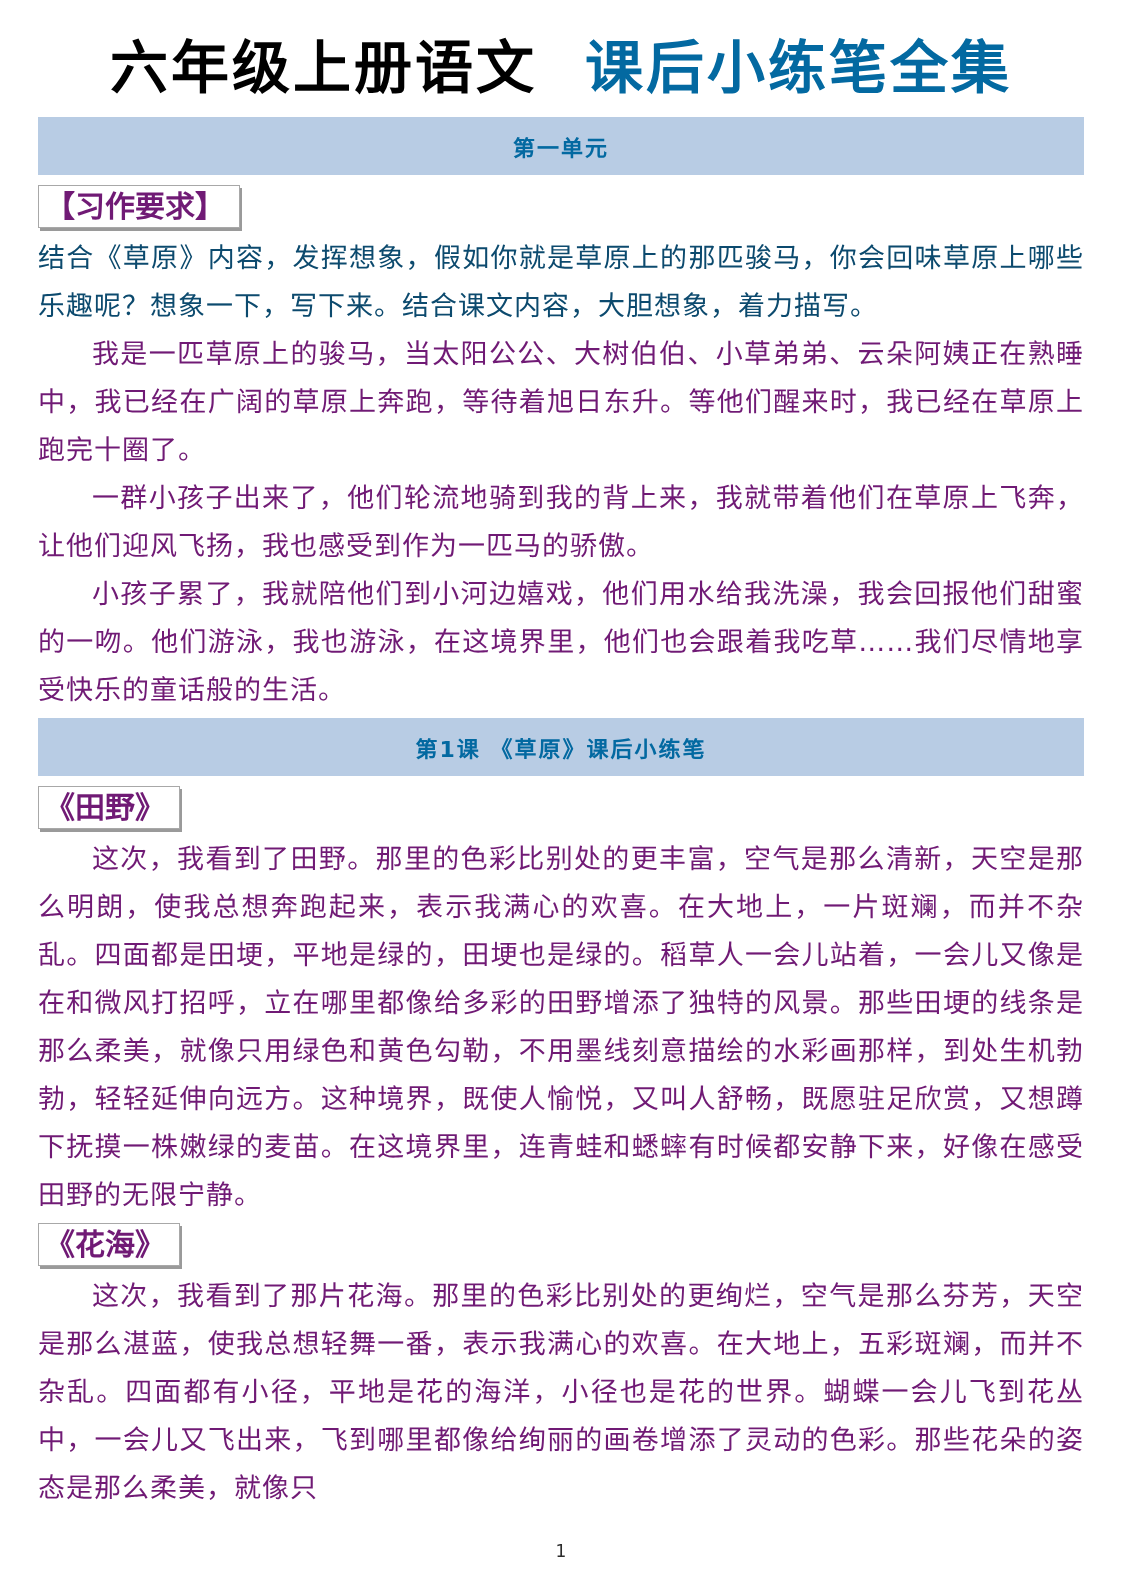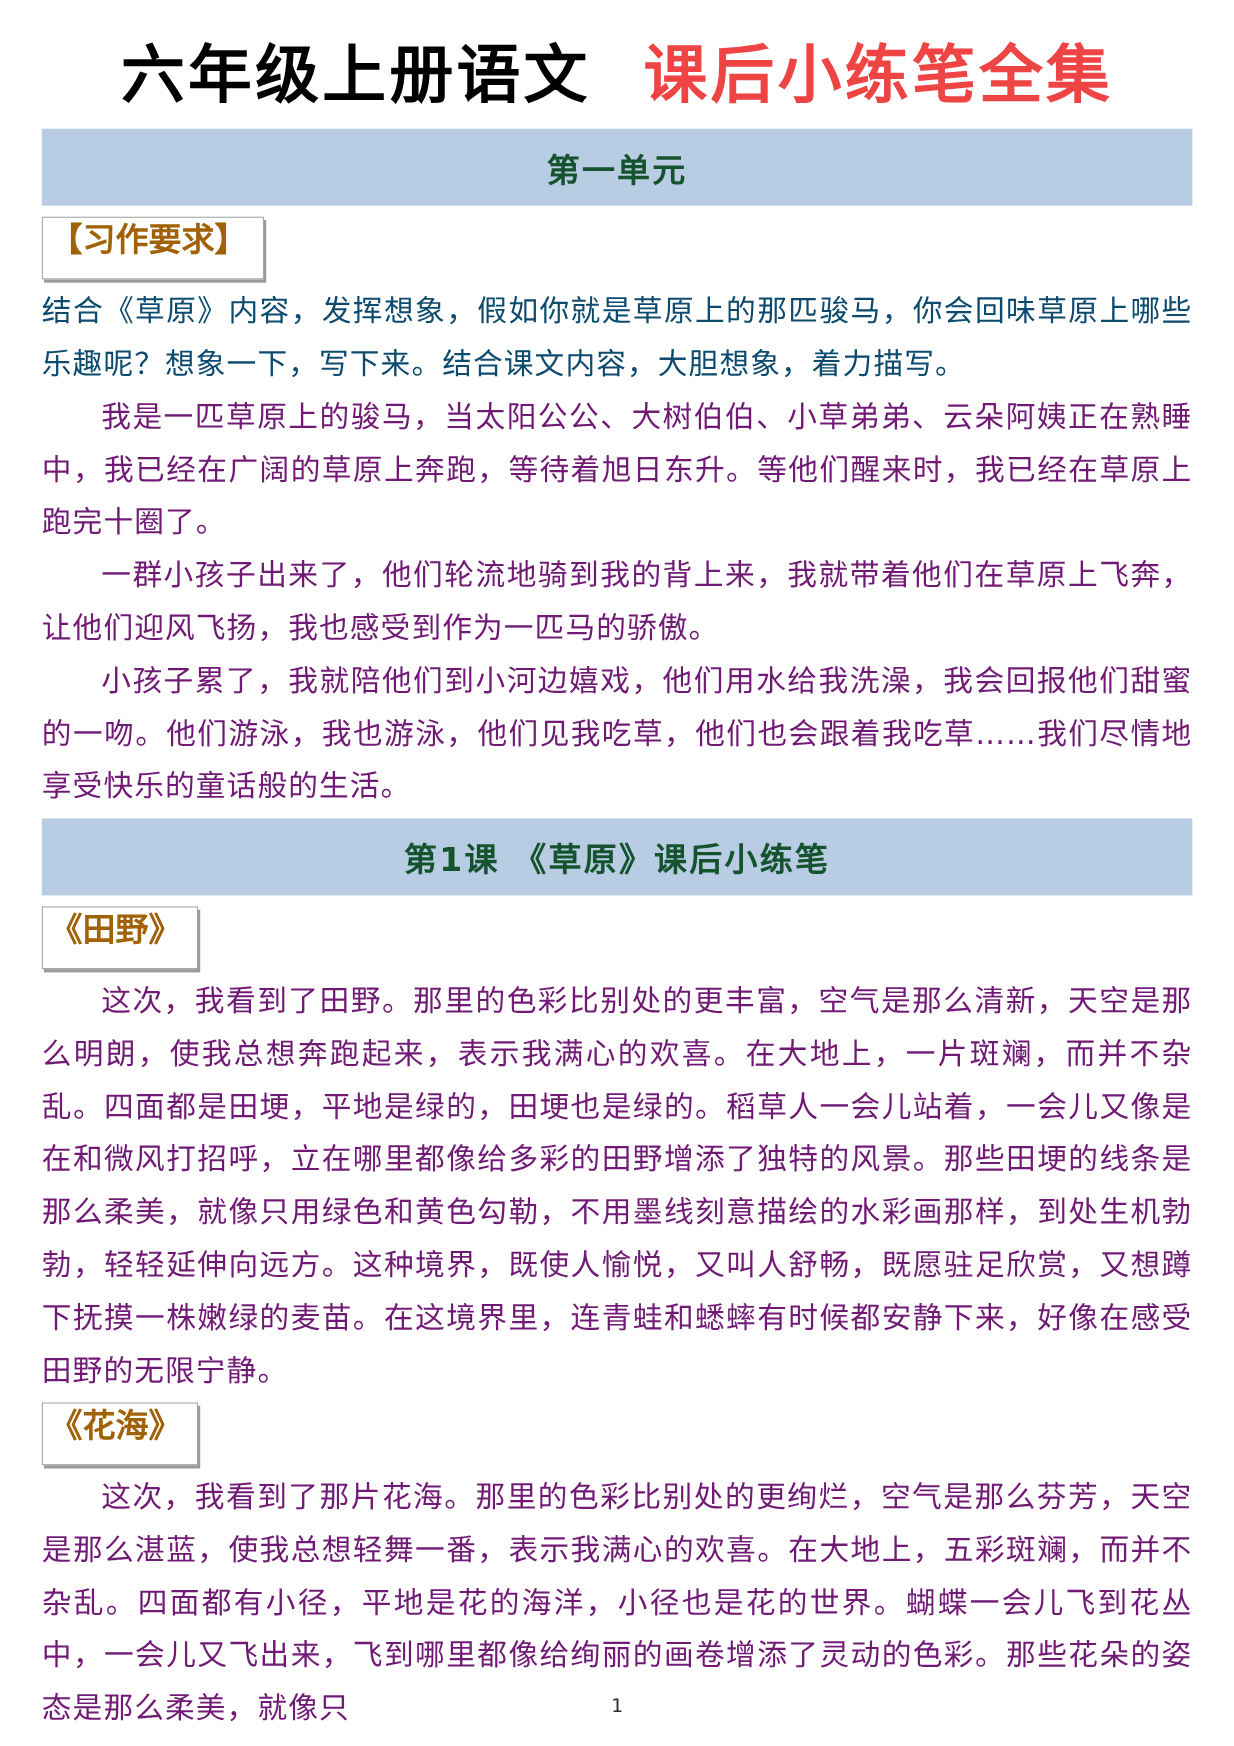--- a/index.html
+++ b/index.html
@@ -21,41 +21,41 @@
   .doc-title {
     margin: 6px 0 12px 0;
     text-align: center;
     font-size: 58px;
     line-height: 1.25;
     font-weight: bold;
     letter-spacing: 3px;
     color: #000000;
     white-space: nowrap;
   }
-  .doc-title .t-blue { color: #ef4444; margin-left: 48px; }
+  .doc-title .t-blue { color: #0369a1; margin-left: 48px; }
   .banner {
     background: #b8cce4;
     text-align: center;
-    font-size: 30px;
+    font-size: 22px;
     font-weight: bold;
-    color: #14532d;
+    color: #0369a1;
     padding: 13px 0 13px 0;
     margin: 4px 0 6px 0;
     letter-spacing: 2px;
   }
   .label-box {
     display: inline-block;
     border: 1px solid #a8a8a8;
     box-shadow: 2px 3px 0 #9a9a9a;
     background: #ffffff;
-    padding: 3px 14px 16px 6px;
+    padding: 3px 14px 2px 6px;
     margin: 4px 0 6px 0;
     font-size: 30px;
     font-weight: bold;
-    color: #a16207;
+    color: #701a75;
     line-height: 1.2;
   }
   p.body-text {
     margin: 0;
     font-size: 27px;
     line-height: 48px;
     color: #701a75;
     text-align: justify;
     letter-spacing: 1px;
   }
@@ -82,21 +82,21 @@
 
   <div>
     <span class="label-box">【习作要求】</span>
   </div>
 
   <p class="body-text red-text">结合《草原》内容，发挥想象，假如你就是草原上的那匹骏马，你会回味草原上哪些乐趣呢？想象一下，写下来。结合课文内容，大胆想象，着力描写。</p>
 
 
   <p class="body-text indent">我是一匹草原上的骏马，当太阳公公、大树伯伯、小草弟弟、云朵阿姨正在熟睡中，我已经在广阔的草原上奔跑，等待着旭日东升。等他们醒来时，我已经在草原上跑完十圈了。</p>
   <p class="body-text indent">一群小孩子出来了，他们轮流地骑到我的背上来，我就带着他们在草原上飞奔，让他们迎风飞扬，我也感受到作为一匹马的骄傲。</p>
-  <p class="body-text indent">小孩子累了，我就陪他们到小河边嬉戏，他们用水给我洗澡，我会回报他们甜蜜的一吻。他们游泳，我也游泳，他们见我吃草，他们也会跟着我吃草……我们尽情地享受快乐的童话般的生活。</p>
+  <p class="body-text indent">小孩子累了，我就陪他们到小河边嬉戏，他们用水给我洗澡，我会回报他们甜蜜的一吻。他们游泳，我也游泳，在这境界里，他们也会跟着我吃草……我们尽情地享受快乐的童话般的生活。</p>
 
   <div class="banner">第1课 《草原》课后小练笔</div>
 
 
   <div>
     <span class="label-box">《田野》</span>
   </div>
 
   <p class="body-text indent">这次，我看到了田野。那里的色彩比别处的更丰富，空气是那么清新，天空是那么明朗，使我总想奔跑起来，表示我满心的欢喜。在大地上，一片斑斓，而并不杂乱。四面都是田埂，平地是绿的，田埂也是绿的。稻草人一会儿站着，一会儿又像是在和微风打招呼，立在哪里都像给多彩的田野增添了独特的风景。那些田埂的线条是那么柔美，就像只用绿色和黄色勾勒，不用墨线刻意描绘的水彩画那样，到处生机勃勃，轻轻延伸向远方。这种境界，既使人愉悦，又叫人舒畅，既愿驻足欣赏，又想蹲下抚摸一株嫩绿的麦苗。在这境界里，连青蛙和蟋蟀有时候都安静下来，好像在感受田野的无限宁静。</p>
 

